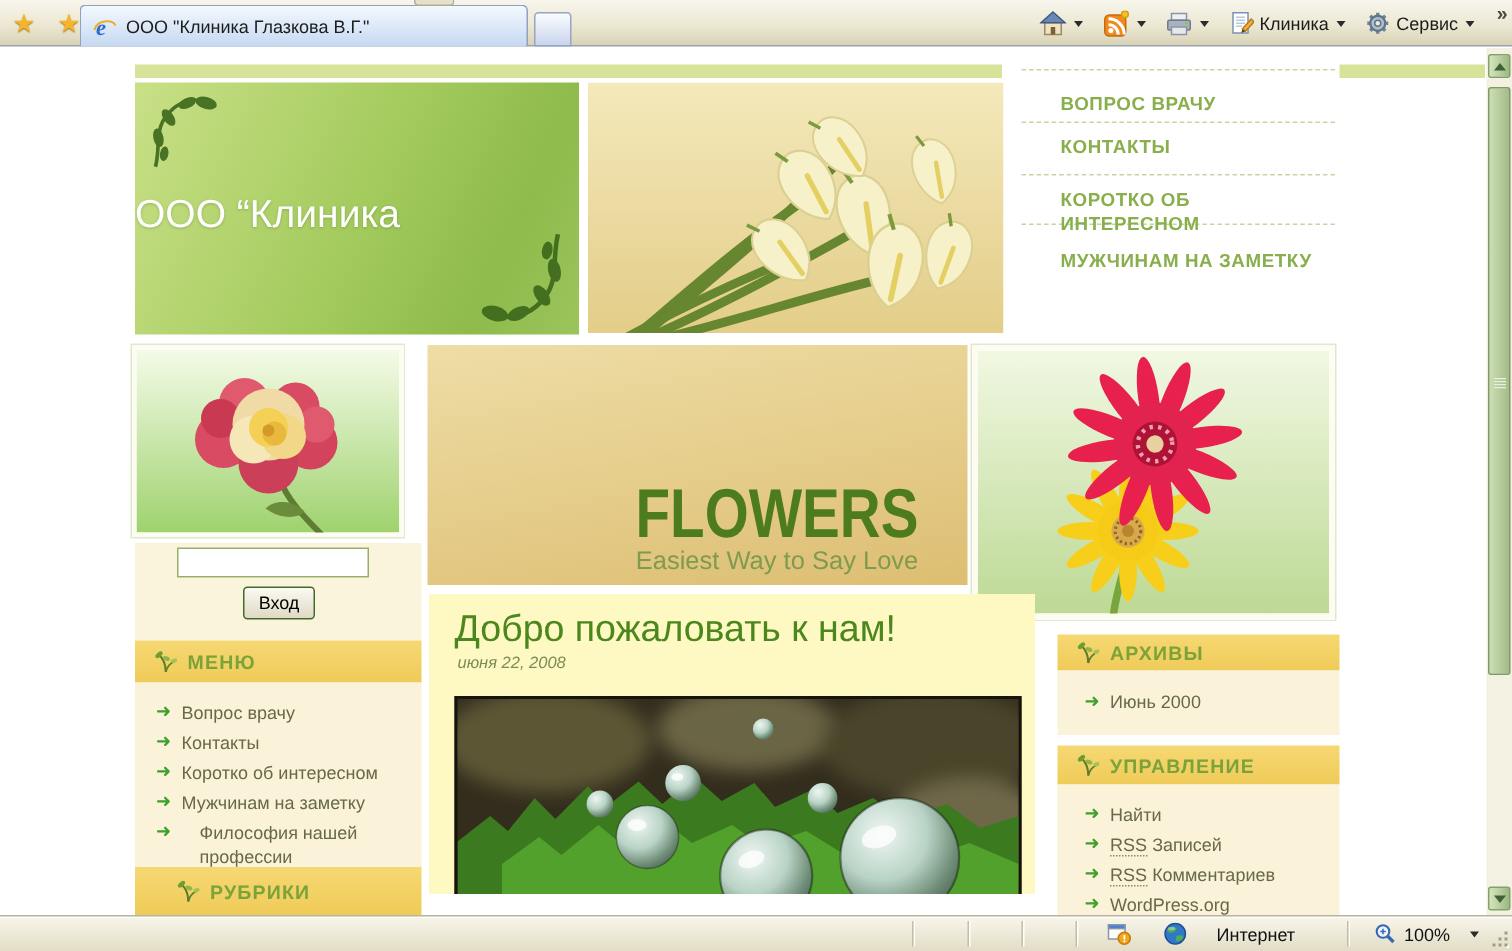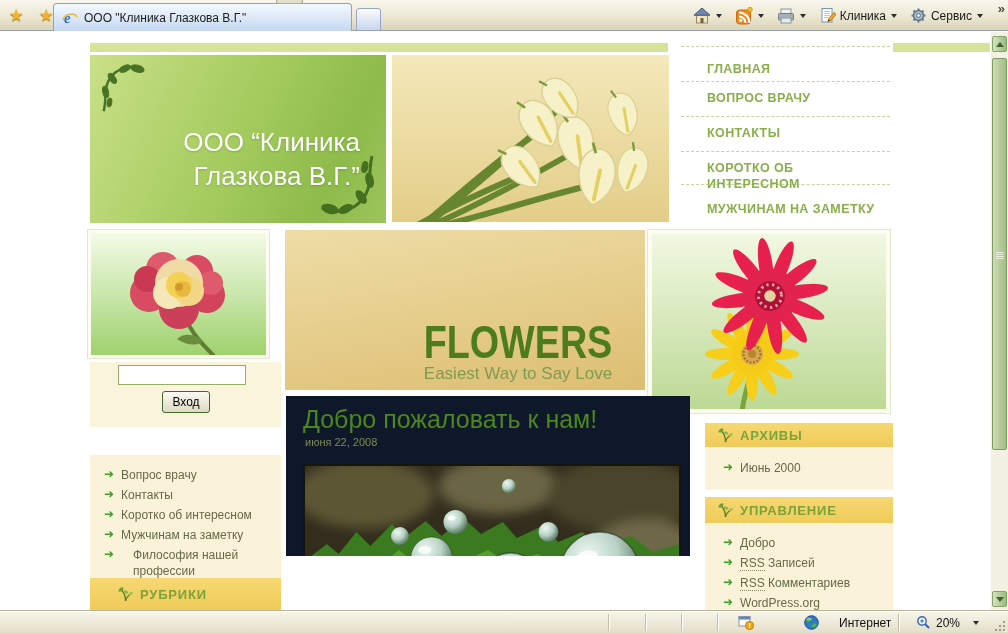--- a/index.html
+++ b/index.html
@@ -33,21 +33,21 @@
     border-top:4px solid #2b2b2b;margin-left:1px;}
   .overflow-btn{right:3px;top:1px;font-size:13px;font-weight:bold;color:#4a4a3e;cursor:pointer;}
 
   
   .topstrip{top:43px;height:9px;background:#d7e399;}
   .hdr-green{left:90px;top:55px;width:296px;height:168px;
     background:linear-gradient(115deg,#c9e087,#a4cb5e 50%,#8ebb4b 80%,#9cc45c);}
   .flourish{width:58px;height:58px;opacity:.9;}
   .flourish.tl{left:4px;top:4px;}
   .flourish.br{right:2px;bottom:2px;transform:rotate(180deg);width:72px;height:72px;}
-  .site-title{left:0;top:70px;width:100%;text-align:right;padding-right:26px;
+  .site-title{left:0;top:70px;width:100%;text-align:left;padding-right:26px;
     color:#fff;font-size:26px;line-height:34px;text-shadow:0 1px 2px rgba(40,70,10,.25);}
   .hdr-photo{left:392px;top:55px;width:277px;height:167px;}
   .hdr-photo svg,.photo svg{display:block;width:100%;height:100%;}
 
   .topnav{left:681px;top:46px;width:209px;list-style:none;margin:0;padding:0;
     border-top:1px dashed #c6d5a0;}
   .topnav li{border-bottom:1px dashed #c6d5a0;padding:8px 0 10px 26px;
     font-weight:bold;font-size:12.5px;line-height:16px;letter-spacing:.4px;color:#89af4c;cursor:pointer;}
   .topnav li:first-child{padding-top:14px;padding-bottom:4px;}
   .topnav li.wrap{height:33px;padding:8px 28px 0 26px;overflow:visible;}
@@ -80,23 +80,23 @@
   .panel{background:#faf3d9;overflow:hidden;}
   .menu-panel{left:90px;top:455px;width:191px;height:123px;padding:12px 6px 0 14px;}
   .archives-panel{left:705px;top:447px;width:188px;height:43px;padding:13px 6px 0 18px;}
   .admin-panel{left:705px;top:523px;width:188px;height:87px;padding:12px 6px 0 18px;}
   .plist{list-style:none;margin:0;padding:0;}
   .plist li{display:flex;gap:7px;margin-bottom:4px;font-size:12px;line-height:16px;
     color:#67694a;cursor:pointer;}
   .blt{color:#3fa02c;font-size:12px;line-height:15px;}
   .abbr{border-bottom:1px dotted #8a8a6a;}
 
-  .content{left:286px;top:396px;width:404px;height:160px;background:#0f172a;overflow:hidden;}
+  .content{left:286px;top:396px;width:404px;height:200px;background:#fef9c3;overflow:hidden;}
   .post-title{margin:9px 0 0 17px;font-size:25px;font-weight:400;color:#4c871d;}
-  .post-date{margin:2px 0 0 19px;font-size:11px;color:#7c8c55;}
+  .post-date{margin:2px 0 0 19px;font-size:11px;color:#7c8c55;font-style:italic;}
   .post-img{position:absolute;left:17px;top:68px;width:378px;height:160px;
     border:2px solid #15150d;background:#2a2517;}
   .post-img svg{display:block;width:100%;height:100%;}
 
   
   .scrollbar{left:991px;top:32px;width:17px;height:578px;background:#f3f1e2;}
   .sb-btn{position:absolute;left:1px;width:15px;height:16px;border:1px solid #83a168;border-radius:2px;
     background:linear-gradient(90deg,#d5e4c0,#9cba80);display:flex;align-items:center;justify-content:center;cursor:pointer;}
   .sb-up{top:4px;} .sb-down{bottom:3px;}
   .tri-up{width:0;height:0;border-left:4px solid transparent;border-right:4px solid transparent;
@@ -223,21 +223,20 @@
         <path d="M10 54 C14 38 8 26 22 14 C28 9 38 6 45 10" fill="none" stroke-width="2.5"></path>
         <ellipse cx="45" cy="10" rx="7" ry="3.6" transform="rotate(15 45 10)"></ellipse>
         <ellipse cx="32" cy="10" rx="6" ry="3" transform="rotate(-25 32 10)"></ellipse>
         <ellipse cx="19" cy="20" rx="6" ry="3" transform="rotate(55 19 20)"></ellipse>
         <ellipse cx="12" cy="34" rx="6" ry="3" transform="rotate(78 12 34)"></ellipse>
         <ellipse cx="16" cy="45" rx="4.5" ry="2.4" transform="rotate(100 16 45)"></ellipse>
       </g>
     </svg>
     <div class="abs site-title">
       <div>ООО “Клиника</div>
-      <div>Глазкова В.Г.”</div>
     </div>
   </div>
 
   <div class="abs hdr-photo">
     <svg viewBox="0 0 277 167" preserveAspectRatio="none">
       <defs>
         <linearGradient id="gcal" x1="0" y1="0" x2="0" y2="1">
           <stop offset="0" stop-color="#f4e9bb"></stop>
             <stop offset="1" stop-color="#e3cd88"></stop>
         </linearGradient>
@@ -259,21 +258,20 @@
       <use href="#bloom" transform="translate(185 94) rotate(-12) scale(1.05)"></use>
       <use href="#bloom" transform="translate(203 128) rotate(8) scale(1.1)"></use>
       <use href="#bloom" transform="translate(133 117) rotate(-40) scale(.95)"></use>
       <use href="#bloom" transform="translate(172 48) rotate(-38) scale(.9)"></use>
       <use href="#bloom" transform="translate(232 64) rotate(-14) scale(.85)"></use>
       <use href="#bloom" transform="translate(238 120) rotate(16) scale(.9)"></use>
     </svg>
   </div>
 
   <ul class="abs topnav">
-    <li><span>ГЛАВНАЯ</span></li>
     <li><span>ВОПРОС ВРАЧУ</span></li>
     <li><span>КОНТАКТЫ</span></li>
     <li class="wrap"><span>КОРОТКО ОБ ИНТЕРЕСНОМ</span></li>
     <li><span>МУЖЧИНАМ НА ЗАМЕТКУ</span></li>
   </ul>
 
   <div class="abs photo rose">
     <svg viewBox="0 0 175 122" preserveAspectRatio="none">
       <defs>
           <linearGradient id="grose" x1="0" y1="0" x2="0" y2="1">
@@ -358,20 +356,30 @@
         <circle r="5" fill="#e8d0a0"></circle>
       </g>
     </svg>
   </div>
 
   <div class="abs searchbox">
     <input class="search-input" type="text" value="" style="">
     <button class="search-btn">Вход</button>
   </div>
 
+  <div class="abs bar bar-menu">
+    <svg width="15" height="15" viewBox="0 0 15 15">
+      <path d="M7.5 14 C7.5 9 6.5 6 3.5 3" fill="none" stroke="#5d7f2a" stroke-width="1.4"></path>
+      <path d="M7.5 14 C8.5 10 11 8 13 7" fill="none" stroke="#5d7f2a" stroke-width="1.2"></path>
+      <ellipse cx="3" cy="2.5" rx="2.8" ry="1.6" fill="#6f9c33" transform="rotate(-40 3 2.5)"></ellipse>
+      <ellipse cx="8" cy="5" rx="2.4" ry="1.4" fill="#8fb648" transform="rotate(25 8 5)"></ellipse>
+      <ellipse cx="13" cy="6.5" rx="2.2" ry="1.3" fill="#a3c25a" transform="rotate(-15 13 6.5)"></ellipse>
+    </svg>
+    <span>МЕНЮ</span>
+  </div>
   <div class="abs panel menu-panel">
     <ul class="plist">
       <li>
         <span class="blt">➜</span>
         <span>Вопрос врачу</span>
         </li>
       <li>
         <span class="blt">➜</span>
         <span>Контакты</span>
         </li>
@@ -466,21 +474,21 @@
       <ellipse cx="3" cy="2.5" rx="2.8" ry="1.6" fill="#6f9c33" transform="rotate(-40 3 2.5)"></ellipse>
       <ellipse cx="8" cy="5" rx="2.4" ry="1.4" fill="#8fb648" transform="rotate(25 8 5)"></ellipse>
       <ellipse cx="13" cy="6.5" rx="2.2" ry="1.3" fill="#a3c25a" transform="rotate(-15 13 6.5)"></ellipse>
     </svg>
     <span>УПРАВЛЕНИЕ</span>
   </div>
   <div class="abs panel admin-panel">
     <ul class="plist">
       <li>
         <span class="blt">➜</span>
-        <span><span class="abbr"></span><span>Добро</span></span>
+        <span><span class="abbr"></span><span>Найти</span></span>
         </li>
       <li>
         <span class="blt">➜</span>
         <span><span class="abbr">RSS</span><span> Записей</span></span>
         </li>
       <li>
         <span class="blt">➜</span>
         <span><span class="abbr">RSS</span><span> Комментариев</span></span>
         </li>
       <li>
@@ -515,35 +523,35 @@
     <div class="sdiv" style="left:898px;"></div>
     <div class="sb-item" style="left:738px;">
       <svg width="16" height="15" viewBox="0 0 16 15">
         <rect x="1" y="1.5" width="11" height="9.5" fill="#fdfdfb" stroke="#8a96aa"></rect>
         <rect x="1" y="1.5" width="11" height="2.6" fill="#4a80d0" stroke="#8a96aa"></rect>
         <circle cx="11.5" cy="10.5" r="4" fill="#f4a61d" stroke="#c07c08"></circle>
         <rect x="11" y="8.3" width="1.2" height="3" fill="#fff"></rect>
         <rect x="11" y="12" width="1.2" height="1.2" fill="#fff"></rect>
       </svg>
     </div>
-    <div class="sb-item" style="left:804px;gap:20px;">
+    <div class="sb-item" style="left:776px;gap:20px;">
       <svg width="15" height="15" viewBox="0 0 15 15">
         <circle cx="7.5" cy="7.5" r="6.8" fill="#3078c8" stroke="#1d4f94"></circle>
         <path d="M2 5 C4 2.5 7 2.5 8.5 4 C8 6 5.5 7 3.5 6.8 C2.8 6.3 2.2 5.6 2 5Z" fill="#4db04e"></path>
         <path d="M8.5 9 C10.5 8 12.5 8.5 13 10 C12 12 9.5 13 8 12 C7.8 11 8 9.8 8.5 9Z" fill="#4db04e"></path>
         <ellipse cx="5" cy="4" rx="2.5" ry="1.2" fill="#ffffff" opacity=".35"></ellipse>
       </svg>
       <span>Интернет</span>
     </div>
     <div class="sb-item" style="left:916px;">
       <svg width="15" height="15" viewBox="0 0 15 15">
         <circle cx="6" cy="6" r="4.2" fill="#eaf2fb" stroke="#3a68ae" stroke-width="1.4"></circle>
         <line x1="4.2" y1="6" x2="7.8" y2="6" stroke="#3a68ae"></line>
           <line x1="6" y1="4.2" x2="6" y2="7.8" stroke="#3a68ae"></line>
         <line x1="9" y1="9" x2="13" y2="13" stroke="#3a68ae" stroke-width="2.2"></line>
       </svg>
-      <span>20%</span>
+      <span>100%</span>
       <span class="darr" style="margin-left:8px;"></span>
     </div>
     <div class="gripdot"></div>
   </div>
 
 </div>
 
 </body></html>

